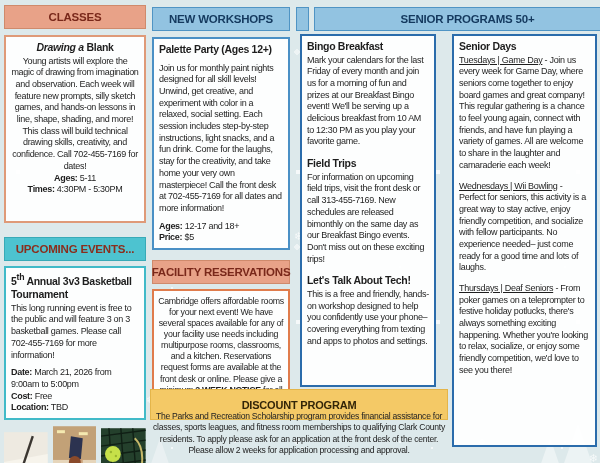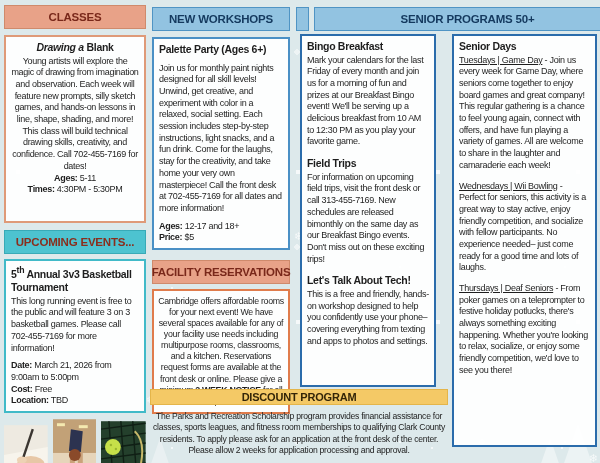--- a/index.html
+++ b/index.html
@@ -29,37 +29,37 @@
 
   .col { position:absolute; }
   .col1 { left:4px;   top:5px; width:142px; }
   .col2 { left:152px; top:7px; width:138px; }
 
   .hdr { height:24px; display:flex; align-items:center; justify-content:center;
          font-weight:bold; font-size:11.5px; letter-spacing:-0.2px; white-space:nowrap; }
   .hdr-salmon { background:#e8a288; color:#79281a; border:1px solid #cf8a6c; }
   .hdr-teal   { background:#4dc3d0; color:#8a2e1d; border:1px solid #38aab7; }
   .hdr-blue   { background:#92c3e1; color:#14395e; border:1px solid #4f94c4; }
-  .hdr-gold   { background:#f4c966; color:#332508; border:1px solid #e4b54a; height:16px; font-size:11px; }
+  .hdr-gold   { background:#f4c966; color:#332508; border:1px solid #e4b54a; height:31px; font-size:11px; }
 
   .box { background:rgba(255,255,255,.93); padding:4px 5px; font-size:9px;
          line-height:1.3; letter-spacing:-0.3px; color:#1e1e1e; }
   .box-salmon { border:2px solid #df9a78; }
   .box-orange { border:2px solid #e07c4c; }
   .box-blue   { border:2px solid #4a90c5; }
   .box-teal   { border:2px solid #41bac8; }
   .box-navy   { border:2px solid #2b6cab; }
 
   .box-title { font-weight:bold; font-size:10.5px; letter-spacing:-0.3px; margin-bottom:1px; }
   .box-title .it { font-style:italic; }
   .mb6 { margin-bottom:6px; }
   .meta b { letter-spacing:-0.3px; }
 
   .classes-box  { margin-top:6px; min-height:188px;text-align:center; }
-  .upc-hdr      { margin-top:7px; }
+  .upc-hdr      { margin-top:14px; }
   .bball-box    { margin-top:5px; min-height:120px; }
   .palette-box  { margin-top:6px; min-height:180px; }
   .fac-hdr      { margin-top:10px; }
   .facility-box { margin-top:5px; min-height:116px; font-size:8.8px; line-height:1.26;
                   text-align:center; padding:5px 4px; }
 
   .photos { margin-top:6px; display:flex; gap:5px; align-items:flex-start; }
   .photos svg { display:block; }
   .ph1 { margin-top:6px; } .ph3 { margin-top:2px; }
 
@@ -143,21 +143,21 @@
         <circle cx="10" cy="24" r="1.2" fill="#9ab52e"></circle>
           <circle cx="15" cy="28" r="1.2" fill="#9ab52e"></circle>
       </svg>
     </div>
   </div>
 
   <div class="col col2">
     <div class="hdr hdr-blue">NEW WORKSHOPS</div>
 
     <div class="box box-blue palette-box">
-      <div class="box-title mb6">Palette Party (Ages 6+)</div>
+      <div class="box-title mb6">Palette Party (Ages 12+)</div>
       <div class="mb6">Join us for monthly paint nights designed for all skill levels! Unwind, get creative, and experiment with color in a relaxed, social setting. Each session includes step-by-step instructions, light snacks, and a fun drink. Come for the laughs, stay for the creativity, and take home your very own masterpiece! Call the front desk at 702-455-7169 for all dates and more information!</div>
       <div class="meta"><b>Ages:</b> <span>12-17 and 18+</span></div>
       <div class="meta"><b>Price:</b> <span>$5</span></div>
     </div>
 
     <div class="hdr hdr-salmon fac-hdr">FACILITY RESERVATIONS</div>
 
     <div class="box box-orange facility-box">
       <span>Cambridge offers affordable rooms for your next event! We have several spaces available for any of your facility use needs including multipurpose rooms, classrooms, and a kitchen. Reservations request forms are available at the front desk or online. Please give a </span><span class="fac-u">minimum</span><b> 2 WEEK NOTICE</b><span> for all requests.</span>
     </div>
@@ -176,21 +176,21 @@
       <div>For information on upcoming field trips, visit the front desk or call 313-455-7169. New schedules are released bimonthly on the same day as our Breakfast Bingo events. Don't miss out on these exciting trips!</div>
     </div>
     <div class="section">
       <div class="box-title">Let's Talk About Tech!</div>
       <div>This is a free and friendly, hands-on workshop designed to help you confidently use your phone–covering everything from texting and apps to photos and settings.</div>
     </div>
   </div>
 
   <div class="box box-navy senior-box">
     <div class="box-title">Senior Days</div>
-    <div class="entry"><u>Tuesdays | Game Day</u><span> - Join us every week for Game Day, where seniors come together to enjoy board games and great company! This regular gathering is a chance to feel young again, connect with offers, and have fun playing a variety of games. All are welcome to share in the laughter and camaraderie each week!</span></div>
+    <div class="entry"><u>Tuesdays | Game Day</u><span> - Join us every week for Game Day, where seniors come together to enjoy board games and great company! This regular gathering is a chance to feel young again, connect with friends, and have fun playing a variety of games. All are welcome to share in the laughter and camaraderie each week!</span></div>
     <div class="entry"><u>Wednesdays | Wii Bowling</u><span> - Perfect for seniors, this activity is a great way to stay active, enjoy friendly competition, and socialize with fellow participants. No experience needed– just come ready for a good time and lots of laughs.</span></div>
     <div class="entry"><u>Thursdays | Deaf Seniors</u><span> - From poker games on a teleprompter to festive holiday potlucks, there's always something exciting happening. Whether you're looking to relax, socialize, or enjoy some friendly competition, we'd love to see you there!</span></div>
   </div>
 
   <div class="hdr hdr-gold discount-hdr">DISCOUNT PROGRAM</div>
   <div class="discount-body">The Parks and Recreation Scholarship program provides financial assistance for classes, sports leagues, and fitness room memberships to qualifying Clark County residents. To apply please ask for an application at the front desk of the center. Please allow 2 weeks for application processing and approval.</div>
 
 </div>
 
 </body></html>

